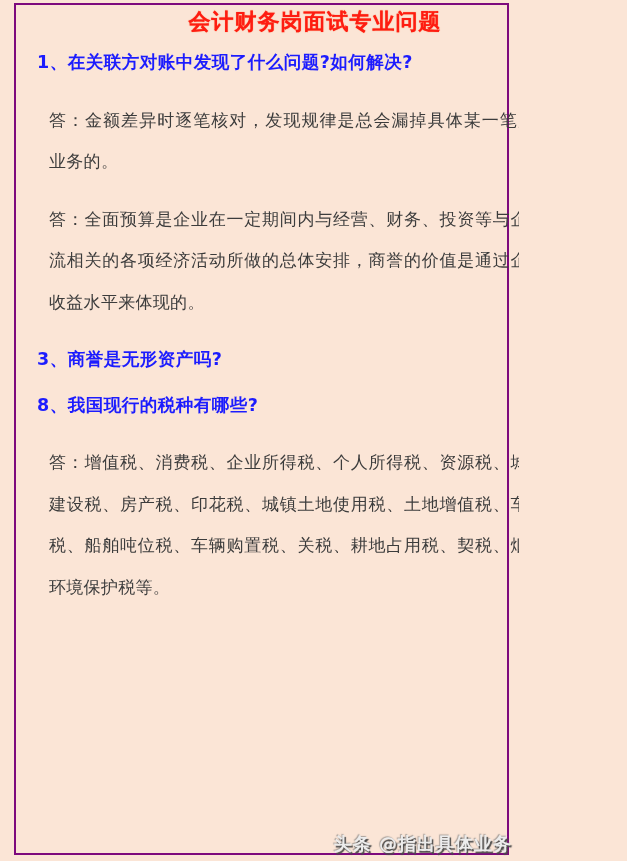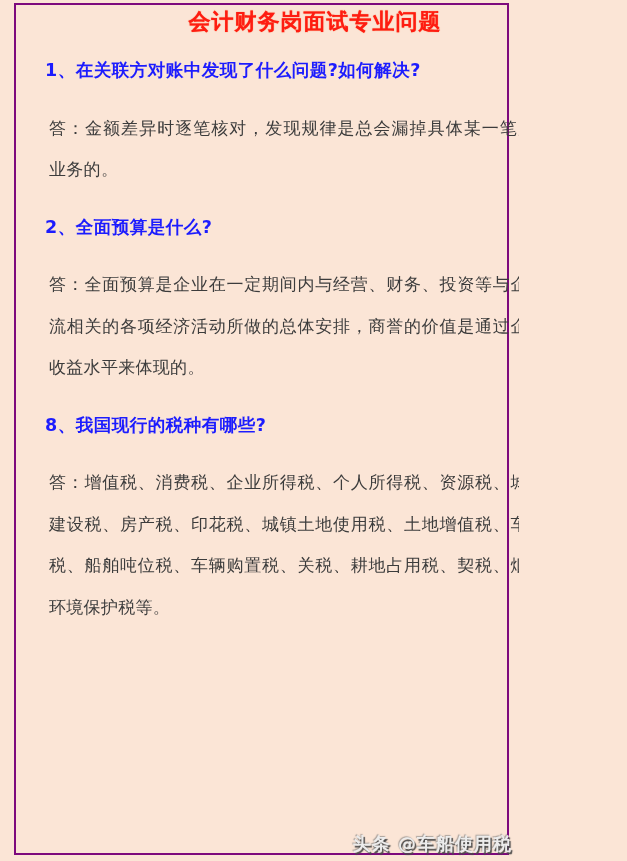--- a/index.html
+++ b/index.html
@@ -46,21 +46,21 @@
     color: #fe1c12;
     text-shadow: 0 0 1px #ff5a2a;
     letter-spacing: 1px;
     margin: 0 0 2px 0;
   }
   .qa-question {
     font-size: 17.5px;
     font-weight: bold;
     color: #1c1cfe;
     line-height: 41.5px;
-    margin: 12px;
+    margin: 4px;
     letter-spacing: 0.5px;
   }
   .qa-answer {
     font-size: 17px;
     color: #3c3c3c;
     line-height: 41.5px;
     margin: 16px;
     text-align: justify;
     text-justify: inter-ideograph;
     letter-spacing: 0.3px;
@@ -85,24 +85,24 @@
 
   <div class="frame-border"></div>
 
   <div class="content">
 
     <h1 class="doc-title">会计财务岗面试专业问题</h1>
 
     <p class="qa-question">1、在关联方对账中发现了什么问题?如何解决?</p>
     <p class="qa-answer">答：金额差异时逐笔核对，发现规律是总会漏掉具体某一笔关于 xx 业务的。</p>
 
-    <p class="qa-question">2、全面预算是什么?</p>
     <p class="qa-answer">答：全面预算是企业在一定期间内与经营、财务、投资等与企业价值流相关的各项经济活动所做的总体安排，商誉的价值是通过企业整体收益水平来体现的。</p>
 
+    <p class="qa-question">3、商誉是无形资产吗?</p>
 
     <p class="qa-question">8、我国现行的税种有哪些?</p>
     <p class="qa-answer">答：增值税、消费税、企业所得税、个人所得税、资源税、城市维护建设税、房产税、印花税、城镇土地使用税、土地增值税、车船使用税、船舶吨位税、车辆购置税、关税、耕地占用税、契税、烟叶税、环境保护税等。</p>
 
   </div>
 
-  <div class="watermark">头条 @车船使用税</div>
+  <div class="watermark">头条 @指出具体业务</div>
 
 </div>
 
 </body></html>

